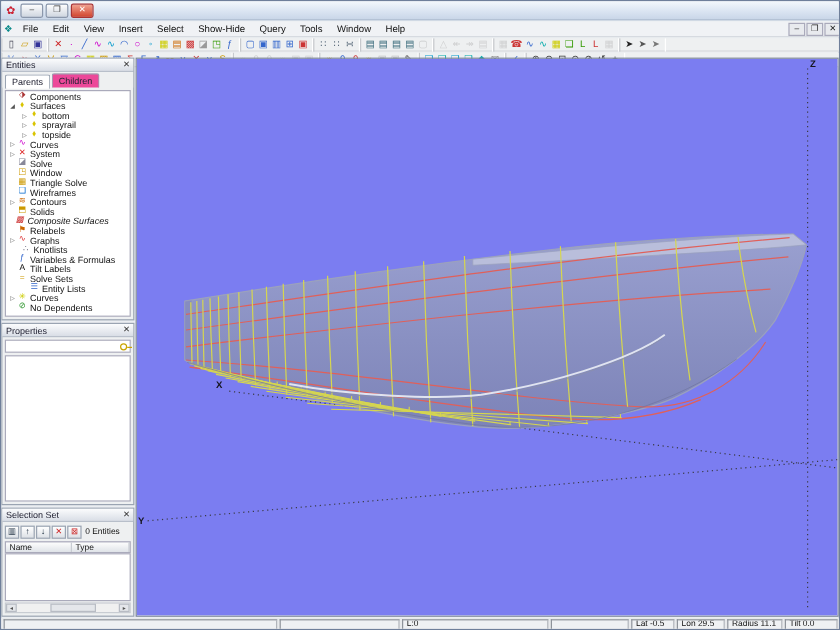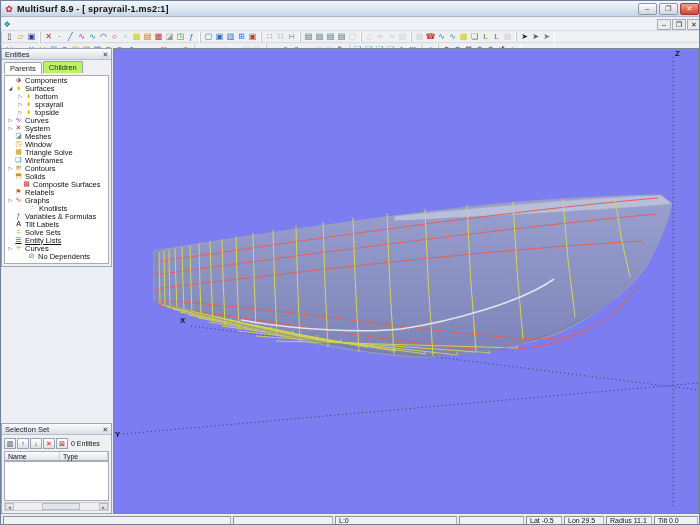--- a/index.html
+++ b/index.html
@@ -32,21 +32,21 @@
   .tb-btn{width:11px;height:10px;font-size:8px;line-height:10px;text-align:center;
     cursor:default;overflow:hidden;}
   .tb-btn.dis{opacity:.45;filter:grayscale(1);}
   
   .panel{position:absolute;left:0;width:111px;background:#eef0f1;border:1px solid #9aa4b2;}
   .panel-title{height:11px;background:linear-gradient(#fbfcfd,#d9dee6);border-bottom:1px solid #b8bfca;
     font-size:7.5px;line-height:11px;color:#223;padding-left:3px;display:flex;}
   .panel-close{margin-left:auto;width:11px;text-align:center;font-size:7px;color:#333;cursor:default;}
   .tabs{height:13px;display:flex;align-items:flex-end;background:#eef0f1;padding-left:2px;}
   .tab{font-size:7.5px;padding:1px 5px;border:1px solid #9aa4b2;border-bottom:none;
-    background:#bef264;color:#223;border-radius:2px 2px 0 0;margin-right:1px;}
+    background:#ec4899;color:#223;border-radius:2px 2px 0 0;margin-right:1px;}
   .tab.active{background:#fff;position:relative;top:1px;height:12px;}
   .tree{position:absolute;left:2px;right:2px;bottom:2px;background:#fff;border:1px solid #aab;
     overflow:hidden;}
   .tree-row{display:flex;align-items:center;height:8px;font-size:7.5px;color:#111;white-space:nowrap;}
   .tree-arrow{width:7px;font-size:5px;color:#555;text-align:center;}
   .tree-ico{width:9px;text-align:center;font-size:7px;line-height:8px;margin-right:2px;}
   .whitebox{position:absolute;left:2px;right:2px;background:#fff;border:1px solid #aab;}
   .props-row{position:absolute;left:2px;right:2px;top:13px;height:11px;background:#fff;
     border:1px solid #aab;display:flex;align-items:center;}
   .key-ico{margin-left:auto;margin-right:2px;width:6px;height:6px;border:1.5px solid #c9a400;
@@ -75,28 +75,28 @@
     background:#eff1f3;font-size:7px;line-height:8px;color:#111;padding-left:3px;margin-right:2px;
     white-space:nowrap;overflow:hidden;}
 </style>
 </head>
 <body>
 
 <div class="win">
 
   <div class="titlebar">
     <span class="appicon">✿</span>
-    <span class="title">MultiSurf 8.9 - [ sprayrail-1.ms2:1]</span>
     <span class="capbtn">–</span>
     <span class="capbtn">❐</span>
     <span class="capbtn close">✕</span>
   </div>
 
   <div class="menubar">
     <span class="childicon">❖</span>
+    <span id="menu-items"><span class="menu-item">File</span><span class="menu-item">Edit</span><span class="menu-item">View</span><span class="menu-item">Insert</span><span class="menu-item">Select</span><span class="menu-item">Show-Hide</span><span class="menu-item">Query</span><span class="menu-item">Tools</span><span class="menu-item">Window</span><span class="menu-item">Help</span></span>
     <span class="mdi">
       <span class="mdibtn">–</span>
       <span class="mdibtn">❐</span>
       <span class="mdibtn">✕</span>
     </span>
   </div>
 
   <div class="toolbar" style="top:31px" id="toolbar1">
       <span class="tb-group">
         <span class="tb-btn" style="color: rgb(68, 68, 85);">▯</span>
@@ -261,21 +261,21 @@
           <span>Curves</span>
         </div>
         <div class="tree-row" style="padding-left: 2px;">
           <span class="tree-arrow">▷</span>
           <span class="tree-ico" style="color: rgb(221, 34, 34);">✕</span>
           <span>System</span>
         </div>
         <div class="tree-row" style="padding-left: 2px;">
           <span class="tree-arrow"></span>
           <span class="tree-ico" style="color: rgb(136, 136, 153);">◪</span>
-          <span>Meshes</span>
+          <span>Solve</span>
         </div>
         <div class="tree-row" style="padding-left: 2px;">
           <span class="tree-arrow"></span>
           <span class="tree-ico" style="color: rgb(204, 153, 0);">◳</span>
           <span>Window</span>
         </div>
         <div class="tree-row" style="padding-left: 2px;">
           <span class="tree-arrow"></span>
           <span class="tree-ico" style="color: rgb(204, 153, 0);">▦</span>
           <span>Triangle Solve</span>
@@ -288,73 +288,83 @@
         <div class="tree-row" style="padding-left: 2px;">
           <span class="tree-arrow">▷</span>
           <span class="tree-ico" style="color: rgb(204, 102, 0);">≋</span>
           <span>Contours</span>
         </div>
         <div class="tree-row" style="padding-left: 2px;">
           <span class="tree-arrow"></span>
           <span class="tree-ico" style="color: rgb(204, 153, 0);">⬒</span>
           <span>Solids</span>
         </div>
-        <div class="tree-row" style="padding-left: 10px;">
+        <div class="tree-row" style="padding-left: 0; font-style: italic;">
           <span class="tree-arrow"></span>
           <span class="tree-ico" style="color: rgb(204, 51, 51);">▩</span>
           <span>Composite Surfaces</span>
         </div>
         <div class="tree-row" style="padding-left: 2px;">
           <span class="tree-arrow"></span>
           <span class="tree-ico" style="color: rgb(204, 102, 0);">⚑</span>
           <span>Relabels</span>
         </div>
         <div class="tree-row" style="padding-left: 2px;">
           <span class="tree-arrow">▷</span>
           <span class="tree-ico" style="color: rgb(221, 51, 51);">∿</span>
           <span>Graphs</span>
         </div>
-        <div class="tree-row" style="padding-left: 16px;">
+        <div class="tree-row" style="padding-left: 5px;">
           <span class="tree-arrow"></span>
           <span class="tree-ico" style="color: rgb(119, 119, 136);">∴</span>
           <span>Knotlists</span>
         </div>
         <div class="tree-row" style="padding-left: 2px;">
           <span class="tree-arrow"></span>
           <span class="tree-ico" style="color: rgb(51, 102, 204);">ƒ</span>
           <span>Variables &amp; Formulas</span>
         </div>
         <div class="tree-row" style="padding-left: 2px;">
           <span class="tree-arrow"></span>
           <span class="tree-ico" style="color: rgb(0, 0, 0);">A</span>
           <span>Tilt Labels</span>
         </div>
         <div class="tree-row" style="padding-left: 2px;">
           <span class="tree-arrow"></span>
           <span class="tree-ico" style="color: rgb(204, 153, 0);">=</span>
           <span>Solve Sets</span>
         </div>
-        <div class="tree-row" style="padding-left: 2px; text-decoration: underline;">
+        <div class="tree-row" style="padding-left: 12px;">
           <span class="tree-arrow"></span>
           <span class="tree-ico" style="color: rgb(51, 102, 204);">☰</span>
           <span>Entity Lists</span>
         </div>
         <div class="tree-row" style="padding-left: 2px;">
           <span class="tree-arrow">▷</span>
           <span class="tree-ico" style="color: rgb(204, 204, 0);">✳</span>
           <span>Curves</span>
         </div>
-        <div class="tree-row" style="padding-left: 15px;">
+        <div class="tree-row" style="padding-left: 2px;">
           <span class="tree-arrow"></span>
           <span class="tree-ico" style="color: rgb(51, 153, 51);">⊘</span>
           <span>No Dependents</span>
         </div>
       </div>
   </div>
 
+  <div class="panel" style="top:268px;height:152px;">
+    <div class="panel-title">
+      <span>Properties</span>
+      <span class="panel-close">✕</span>
+    </div>
+    <div class="props-row">
+      <span class="key-ico"></span>
+    </div>
+    <div class="whitebox" style="top:26px;bottom:2px;"></div>
+  </div>
 
   <div class="panel" style="top:422px;height:91px;">
     <div class="panel-title">
       <span>Selection Set</span>
       <span class="panel-close">✕</span>
     </div>
     <div class="ss-toolbar" id="ss-toolbar">
         <span class="ss-btn">▥</span>
         <span class="ss-btn">↑</span>
         <span class="ss-btn">↓</span>

